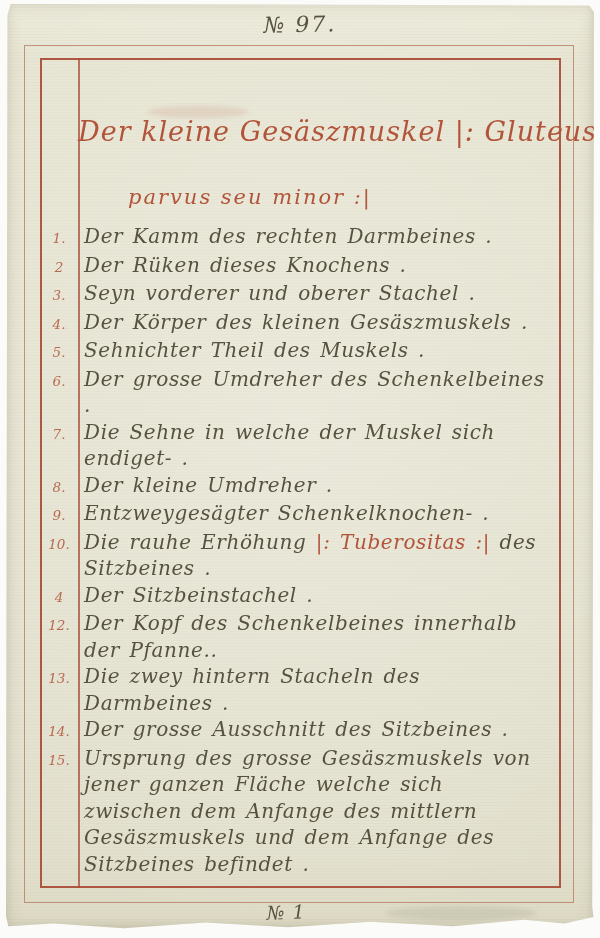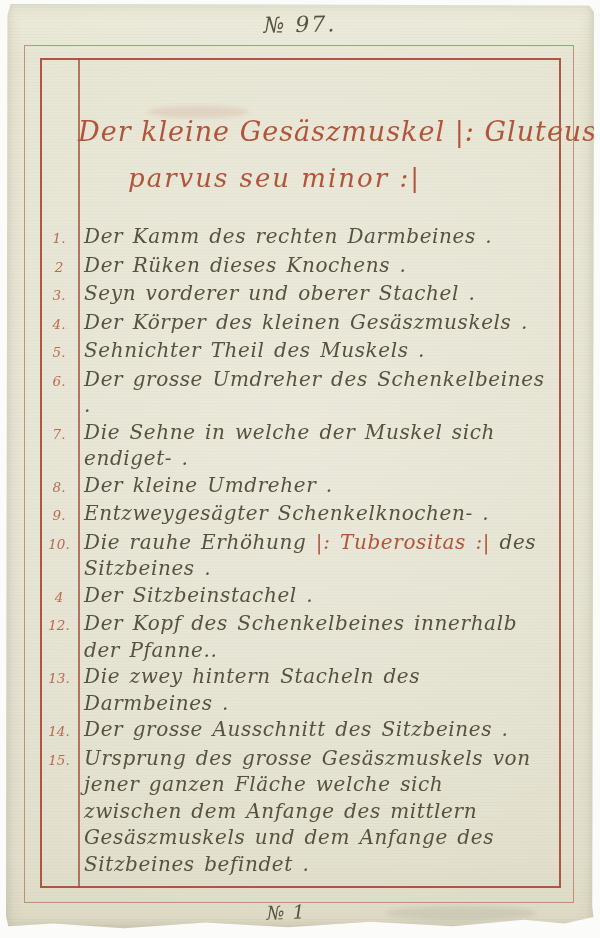--- a/index.html
+++ b/index.html
@@ -54,21 +54,21 @@
     color: var(--dark-ink, #56523f);
     transform: rotate(-1.2deg);
   }
 
   .title {
     position: absolute; left: 72px; top: 104px; width: 470px;
     color: var(--red-ink, #b1543a);
     line-height: 47px;
   }
   .title-line1 { font-size: 27px; letter-spacing: 1px; white-space: nowrap; display: block; text-align: right; }
-  .title-line2 { font-size: 26px; letter-spacing: 2px; margin-left: 50px; display: block; }
+  .title-line2 { font-size: 21px; letter-spacing: 2px; margin-left: 50px; display: block; margin-top: 19px; }
 
   .list {
     position: absolute; left: 34px; top: 219px; width: 515px;
     color: var(--dark-ink, #56523f);
   }
   .row { display: flex; align-items: flex-start; line-height: 26.5px; }
   .num {
     flex: 0 0 38px; text-align: center;
     font-size: 13.5px; padding-top: 2px;
     color: var(--red-ink, #b1543a);

